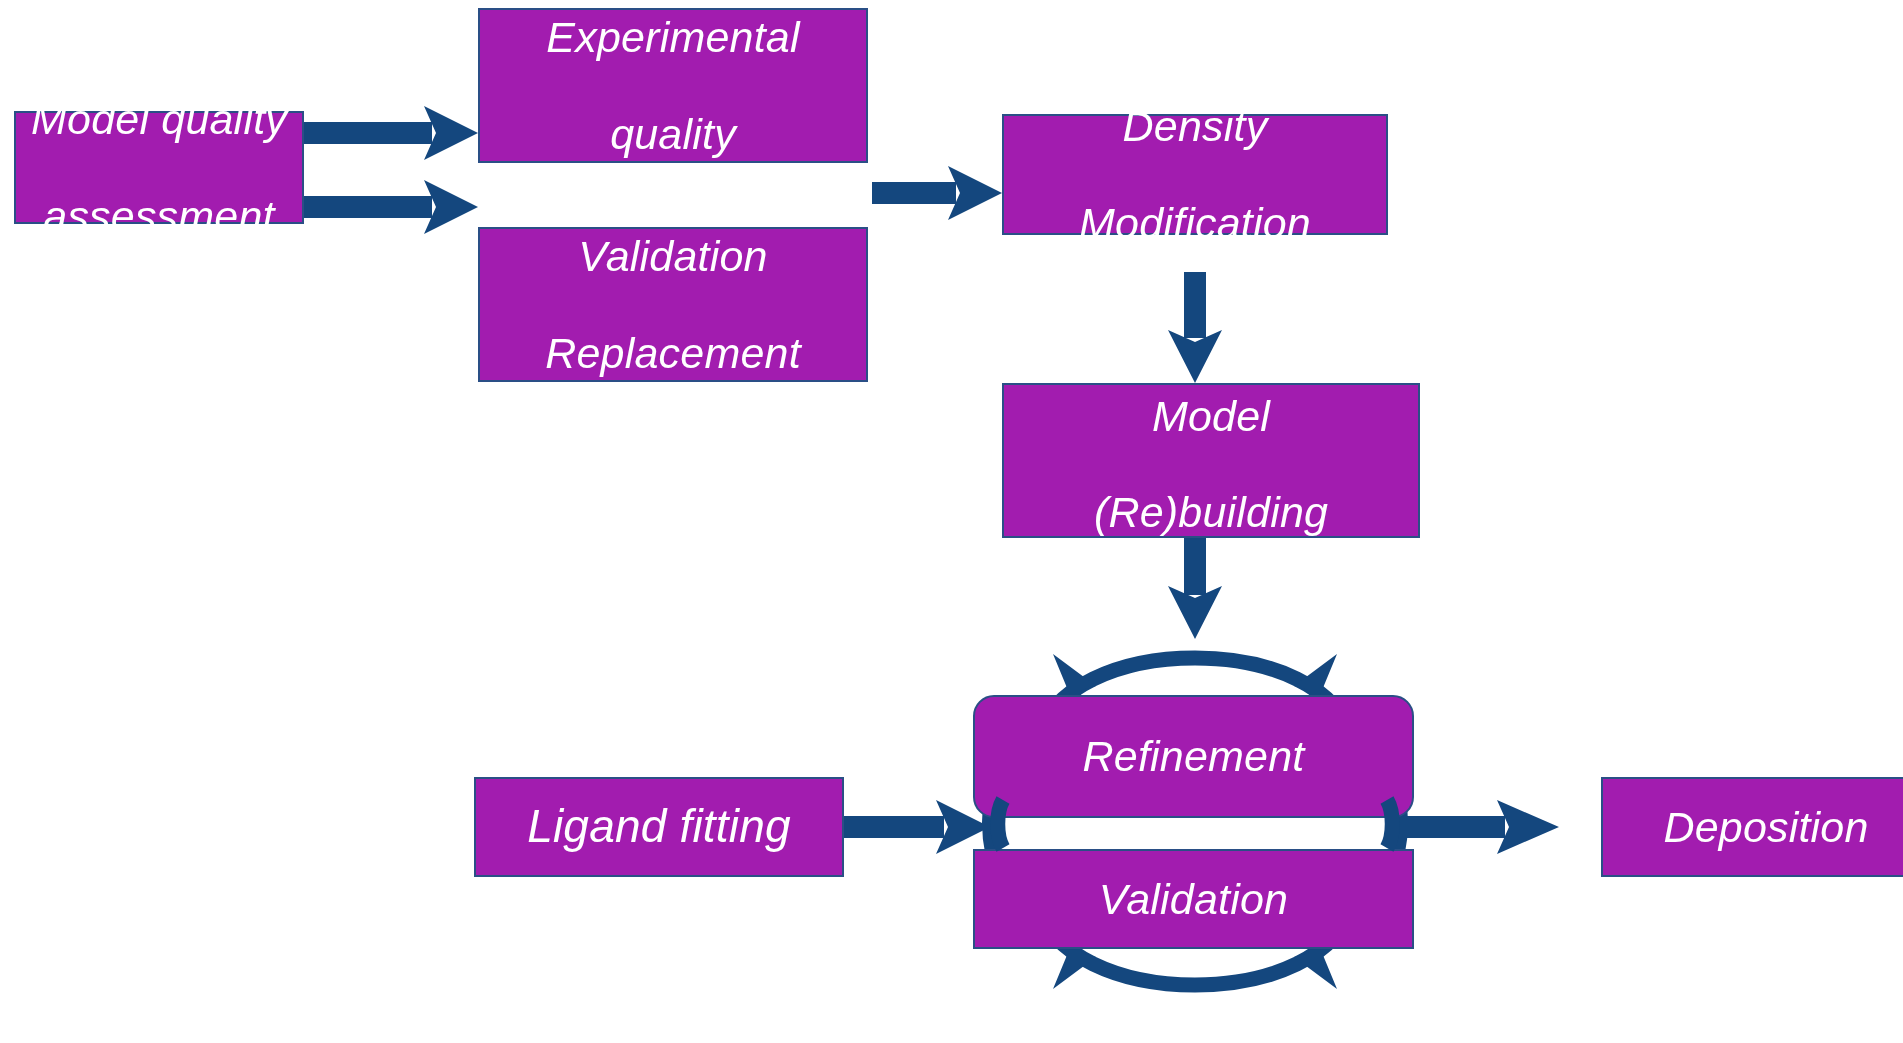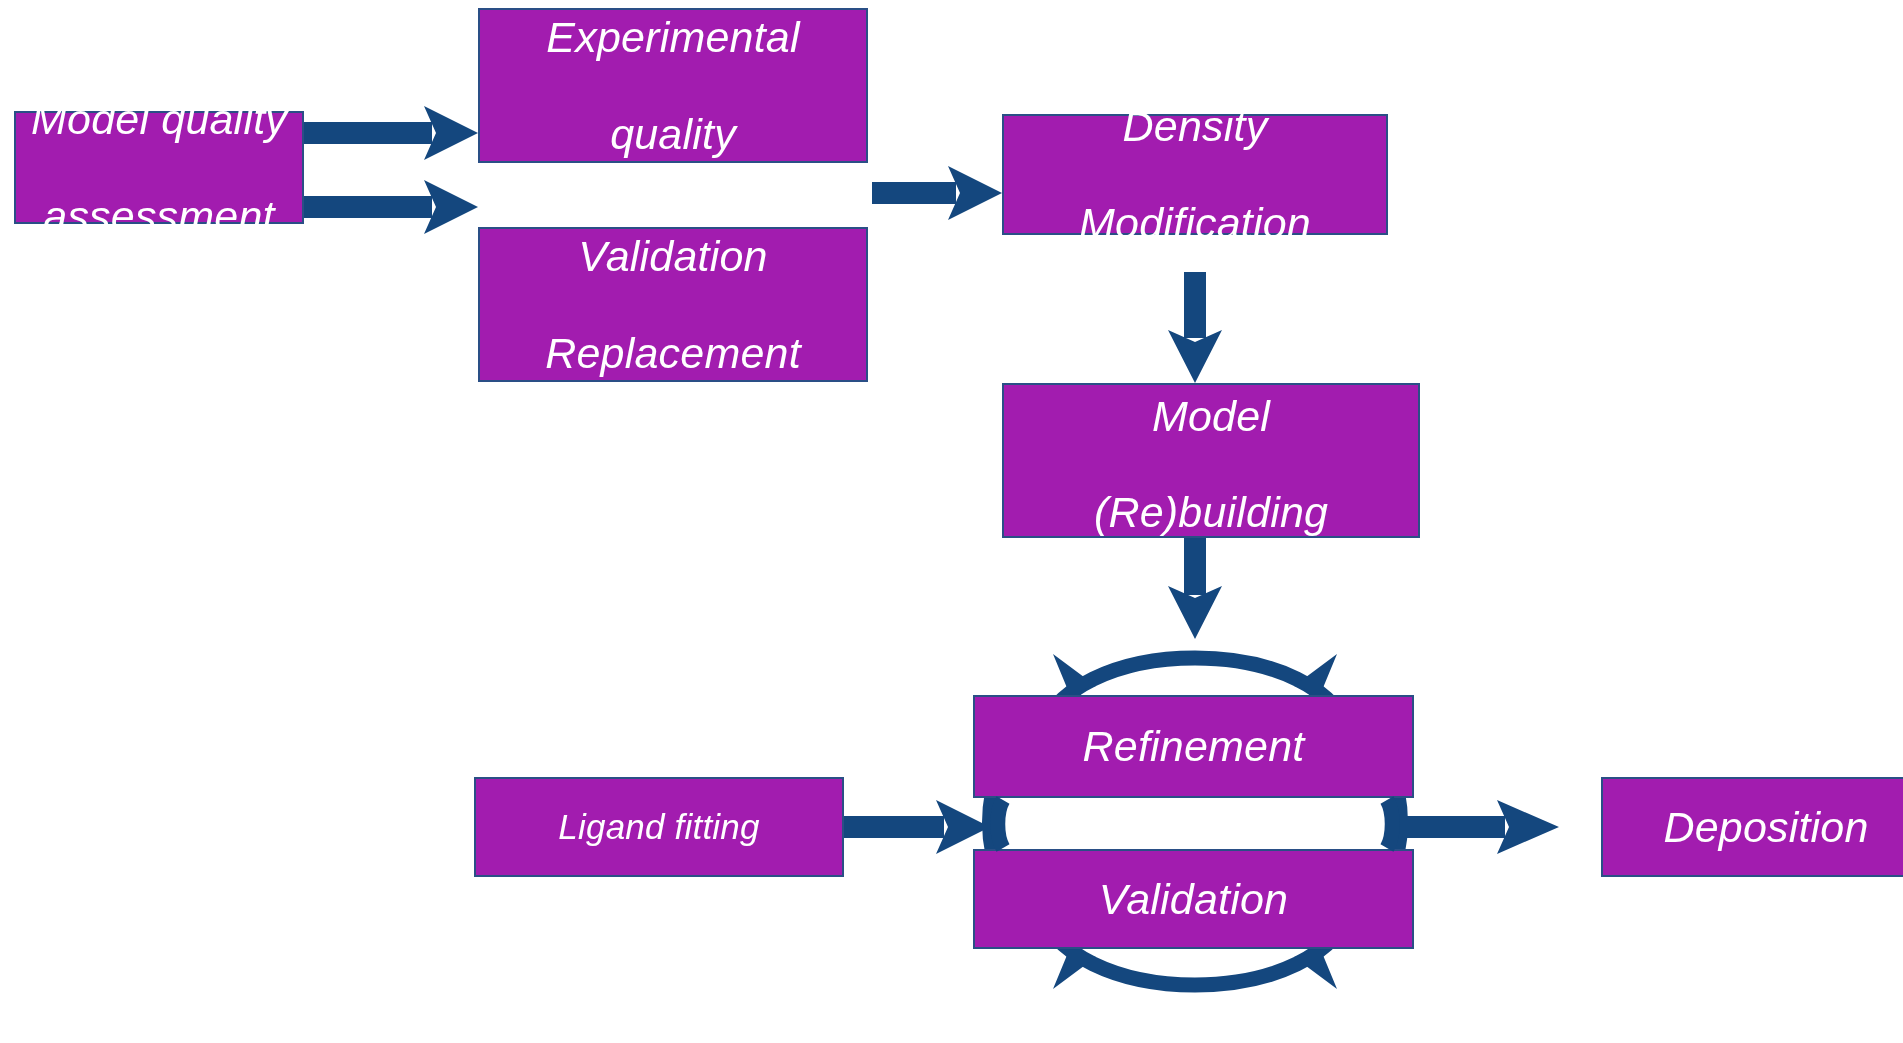--- a/index.html
+++ b/index.html
@@ -137,29 +137,29 @@
     </span>
   </div>
 
   <div class="node" style="left:1002px; top:383px; width:418px; height:155px; font-size:43px;align-items:flex-end;">
     <span>
       <span>Model</span><br>
       <span>(Re)building</span>
     </span>
   </div>
 
-  <div class="node" style="left:973px; top:695px; width:441px; height:103px; font-size:43px;">
+  <div class="node" style="left:973px; top:695px; width:441px; height:123px; font-size:43px;border-radius:21px;">
     <span>Refinement</span>
   </div>
 
   <div class="node" style="left:973px; top:849px; width:441px; height:100px; font-size:43px;">
     <span>Validation</span>
   </div>
 
-  <div class="node" style="left:474px; top:777px; width:370px; height:100px; font-size:35px;">
+  <div class="node" style="left:474px; top:777px; width:370px; height:100px; font-size:46px;">
     <span>Ligand fitting</span>
   </div>
 
   <div class="node" style="left:1559px; top:777px; width:330px; height:100px; font-size:43px;margin-left:42px;">
     <span>Deposition</span>
   </div>
 
   <svg class="svg-layer svg-over" viewBox="0 0 1903 1043" xmlns="http://www.w3.org/2000/svg">
     <g>
       <path d="M1003,800 C996,812 996,836 1003,848" stroke="#14477e" stroke-width="15" fill="none"></path>

